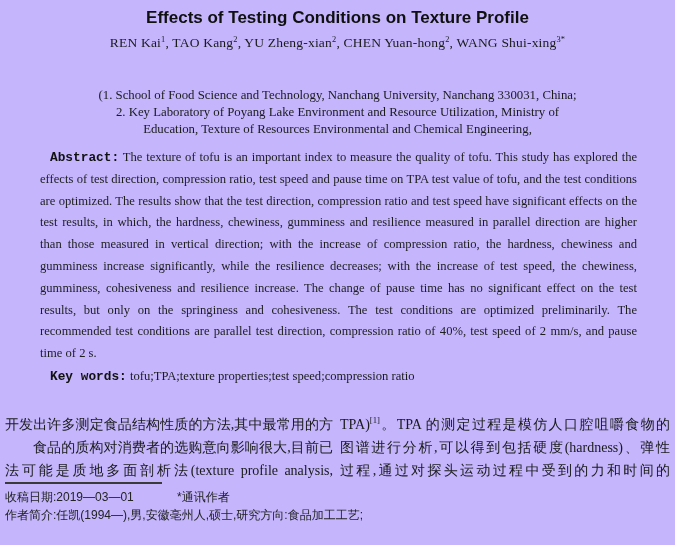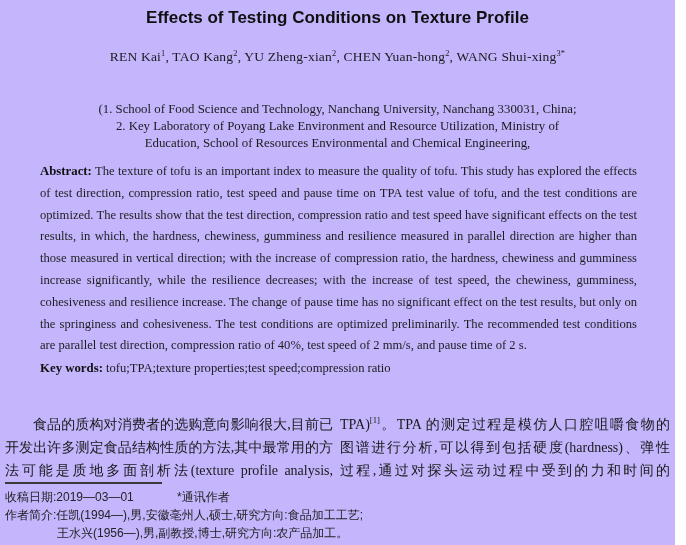--- a/index.html
+++ b/index.html
@@ -15,21 +15,21 @@
   .title {
     padding-top: 6px;
     text-align: center;
     font-family: "Liberation Sans", "DejaVu Sans", sans-serif;
     font-weight: bold;
     font-size: 17px;
     line-height: 23px;
     color: #101010;
   }
   .authors {
-    margin-top: 19px;
+    margin-top: 5px;
     text-align: center;
     font-size: 13.5px;
     line-height: 17px;
     letter-spacing: 0.2px;
   }
   .authors sup, .cite-sup {
     font-size: 0.62em;
     vertical-align: super;
     line-height: 0;
   }
@@ -40,24 +40,25 @@
     margin-top: 36px;
   }
   .abstract {
     margin: 9px 38px 0 40px;
     font-size: 12.6px;
     line-height: 21.8px;
     text-align: justify;
     color: #1e1e1e;
   }
   .inline-label {
-    font-family: Liberation Serif, serif;
+    font-family: Liberation Mono, monospace;
     font-weight: bold;
     font-size: 12.8px;
     color: #111;
+    margin-left: 10px;
   }
   .keywords {
     margin: 0 38px 0 40px;
     font-size: 12.6px;
     line-height: 22px;
   }
   .columns {
     position: absolute;
     left: 5px;
     right: 5px;
@@ -105,43 +106,42 @@
 
   <div class="title">
     <div>Effects of Testing Conditions on Texture Profile</div>
   </div>
 
   <div class="authors"><span>REN Kai</span><sup>1</sup><span>, </span> <span>TAO Kang</span><sup>2</sup><span>, </span> <span>YU Zheng-xian</span><sup>2</sup><span>, </span> <span>CHEN Yuan-hong</span><sup>2</sup><span>, </span> <span>WANG Shui-xing</span><sup>3*</sup></div>
 
   <div class="affiliations">
     <div>(1. School of Food Science and Technology, Nanchang University, Nanchang 330031, China;</div>
     <div>2. Key Laboratory of Poyang Lake Environment and Resource Utilization, Ministry of</div>
-    <div>Education, School of Resources Environmental and Chemical Engineering,</div>
+    <div>Education, Texture of Resources Environmental and Chemical Engineering,</div>
   </div>
 
   <p class="abstract"><span class="inline-label">Abstract:</span> <span>The texture of tofu is an important index to measure the quality of tofu. This study has explored the effects of test direction, compression ratio, test speed and pause time on TPA test value of tofu, and the test conditions are optimized. The results show that the test direction, compression ratio and test speed have significant effects on the test results, in which, the hardness, chewiness, gumminess and resilience measured in parallel direction are higher than those measured in vertical direction; with the increase of compression ratio, the hardness, chewiness and gumminess increase significantly, while the resilience decreases; with the increase of test speed, the chewiness, gumminess, cohesiveness and resilience increase. The change of pause time has no significant effect on the test results, but only on the springiness and cohesiveness. The test conditions are optimized preliminarily. The recommended test conditions are parallel test direction, compression ratio of 40%, test speed of 2 mm/s, and pause time of 2 s.</span></p>
 
   <p class="keywords"><span class="inline-label">Key words:</span> <span>tofu;TPA;texture properties;test speed;compression ratio</span></p>
 
   <div class="columns">
     <div class="col-left">
+      <div class="cn-line">开发出许多测定食品结构性质的方法,其中最常用的方</div>
       <div class="cn-line indent">食品的质构对消费者的选购意向影响很大,目前已</div>
-      <div class="cn-line">开发出许多测定食品结构性质的方法,其中最常用的方</div>
       <div class="cn-line">法可能是质地多面剖析法(texture profile analysis,</div>
     </div>
     <div class="col-right">
       <div class="cn-line"><span>TPA)</span><sup class="cite-sup">[1]</sup><span>。TPA 的测定过程是模仿人口腔咀嚼食物的</span></div>
       <div class="cn-line">图谱进行分析,可以得到包括硬度(hardness)、弹性</div>
       <div class="cn-line">过程,通过对探头运动过程中受到的力和时间的</div>
     </div>
   </div>
 
   <div class="footnote">
     <hr class="footnote-rule">
     <div class="fn-line1">
       <span class="fn-received">收稿日期:2019—03—01</span>
       <span>*通讯作者</span>
     </div>
     <div>作者简介:任凯(1994—),男,安徽亳州人,硕士,研究方向:食品加工工艺;</div>
-    <div class="fn-bio2">王水兴(1956—),男,副教授,博士,研究方向:农产品加工。</div>
   </div>
 
 </div>
 
 </body></html>

